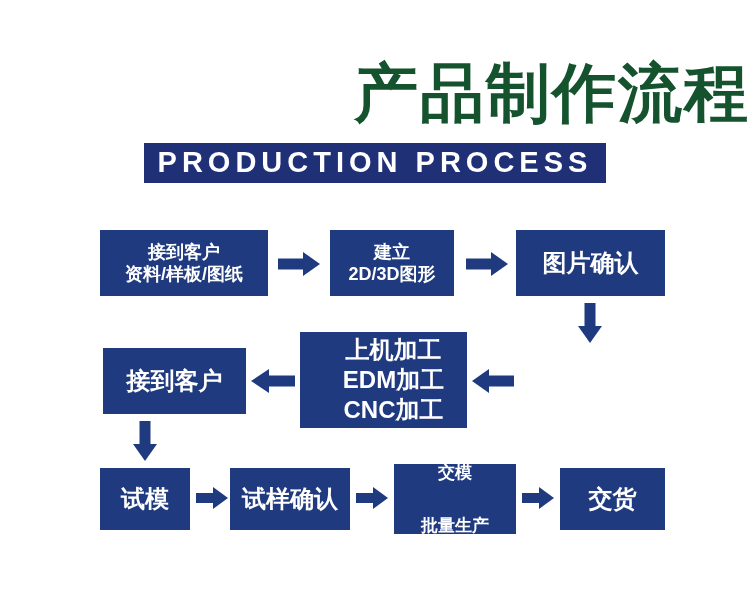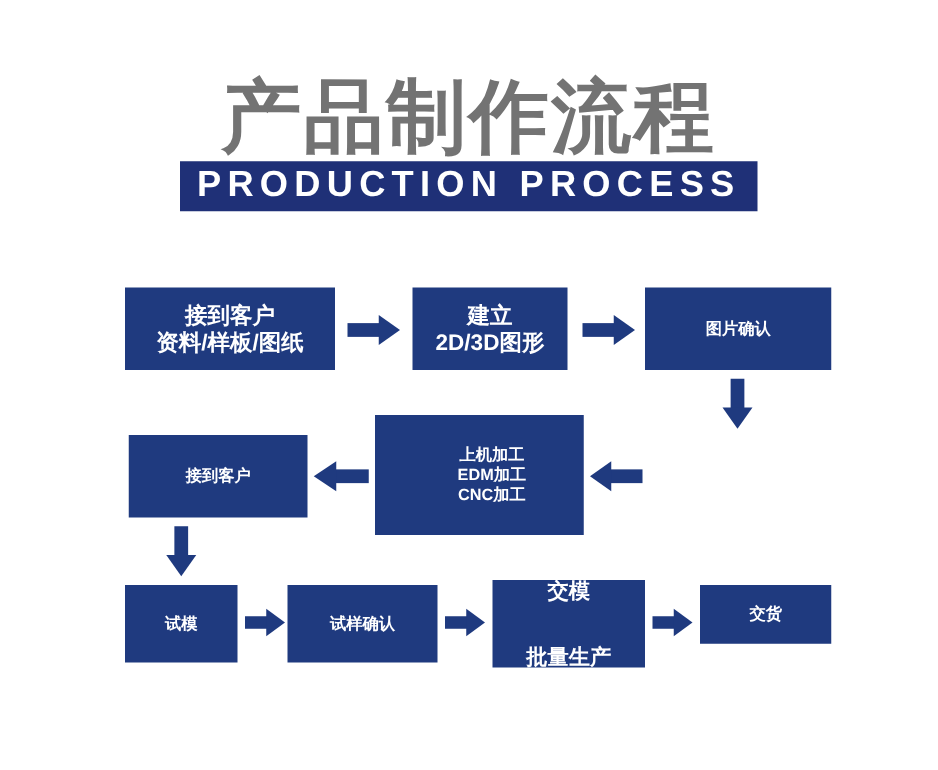--- a/index.html
+++ b/index.html
@@ -19,30 +19,31 @@
   #header {
     position: absolute;
     left: 0;
     top: 60px;
     width: 750px;
     text-align: center;
   }
   #title-cn {
     font-size: 64px;
     font-weight: bold;
-    color: #737373;
+    color: #14532d;
     letter-spacing: 2px;
     line-height: 1.05;
     margin: 0;
     white-space: nowrap;
+    text-align: right;
   }
   #subtitle-banner {
     display: inline-block;
     background: #1F3077;
-    margin-top: 2px;
+    margin-top: 16px;
     padding: 5px 14px 6px 14px;
   }
   #subtitle-en {
     font-size: 29px;
     font-weight: bold;
     color: #ffffff;
     letter-spacing: 5px;
     line-height: 1;
     white-space: nowrap;
   }
@@ -69,21 +70,21 @@
     line-height: 1.24;
     box-sizing: border-box;
   }
   .node .line {
     display: block;
     white-space: nowrap;
   }
 
   .fs17 { font-size: 17px; gap: 32px; }
   .fs18 { font-size: 18px; }
-  .fs19 { font-size: 13px; }
+  .fs19 { font-size: 24px; }
 
   
   .arrow {
     position: absolute;
   }
   .arrow-right .shaft {
     position: absolute;
     left: 0;
     top: 50%;
     transform: translateY(-50%);
@@ -231,17 +232,17 @@
   <div class="node fs17" style="left:394px; top:464px; width:122px; height:70px;">
     <span class="line">交模</span>
     <span class="line">批量生产</span>
   </div>
 
   <div class="arrow arrow-right" style="left:522px; top:487px; width:32px; height:22px;">
     <span class="shaft" style="width:18px; height:10px;"></span>
     <span class="head" style="border-left-width:15px; border-top-width:11px; border-bottom-width:11px;"></span>
   </div>
 
-  <div class="node fs19" style="left:560px; top:468px; width:105px; height:47px;">
+  <div class="node fs19" style="left:560px; top:468px; width:105px; height:62px;">
     <span class="line">交货</span>
   </div>
 
 </div>
 
 </body></html>

